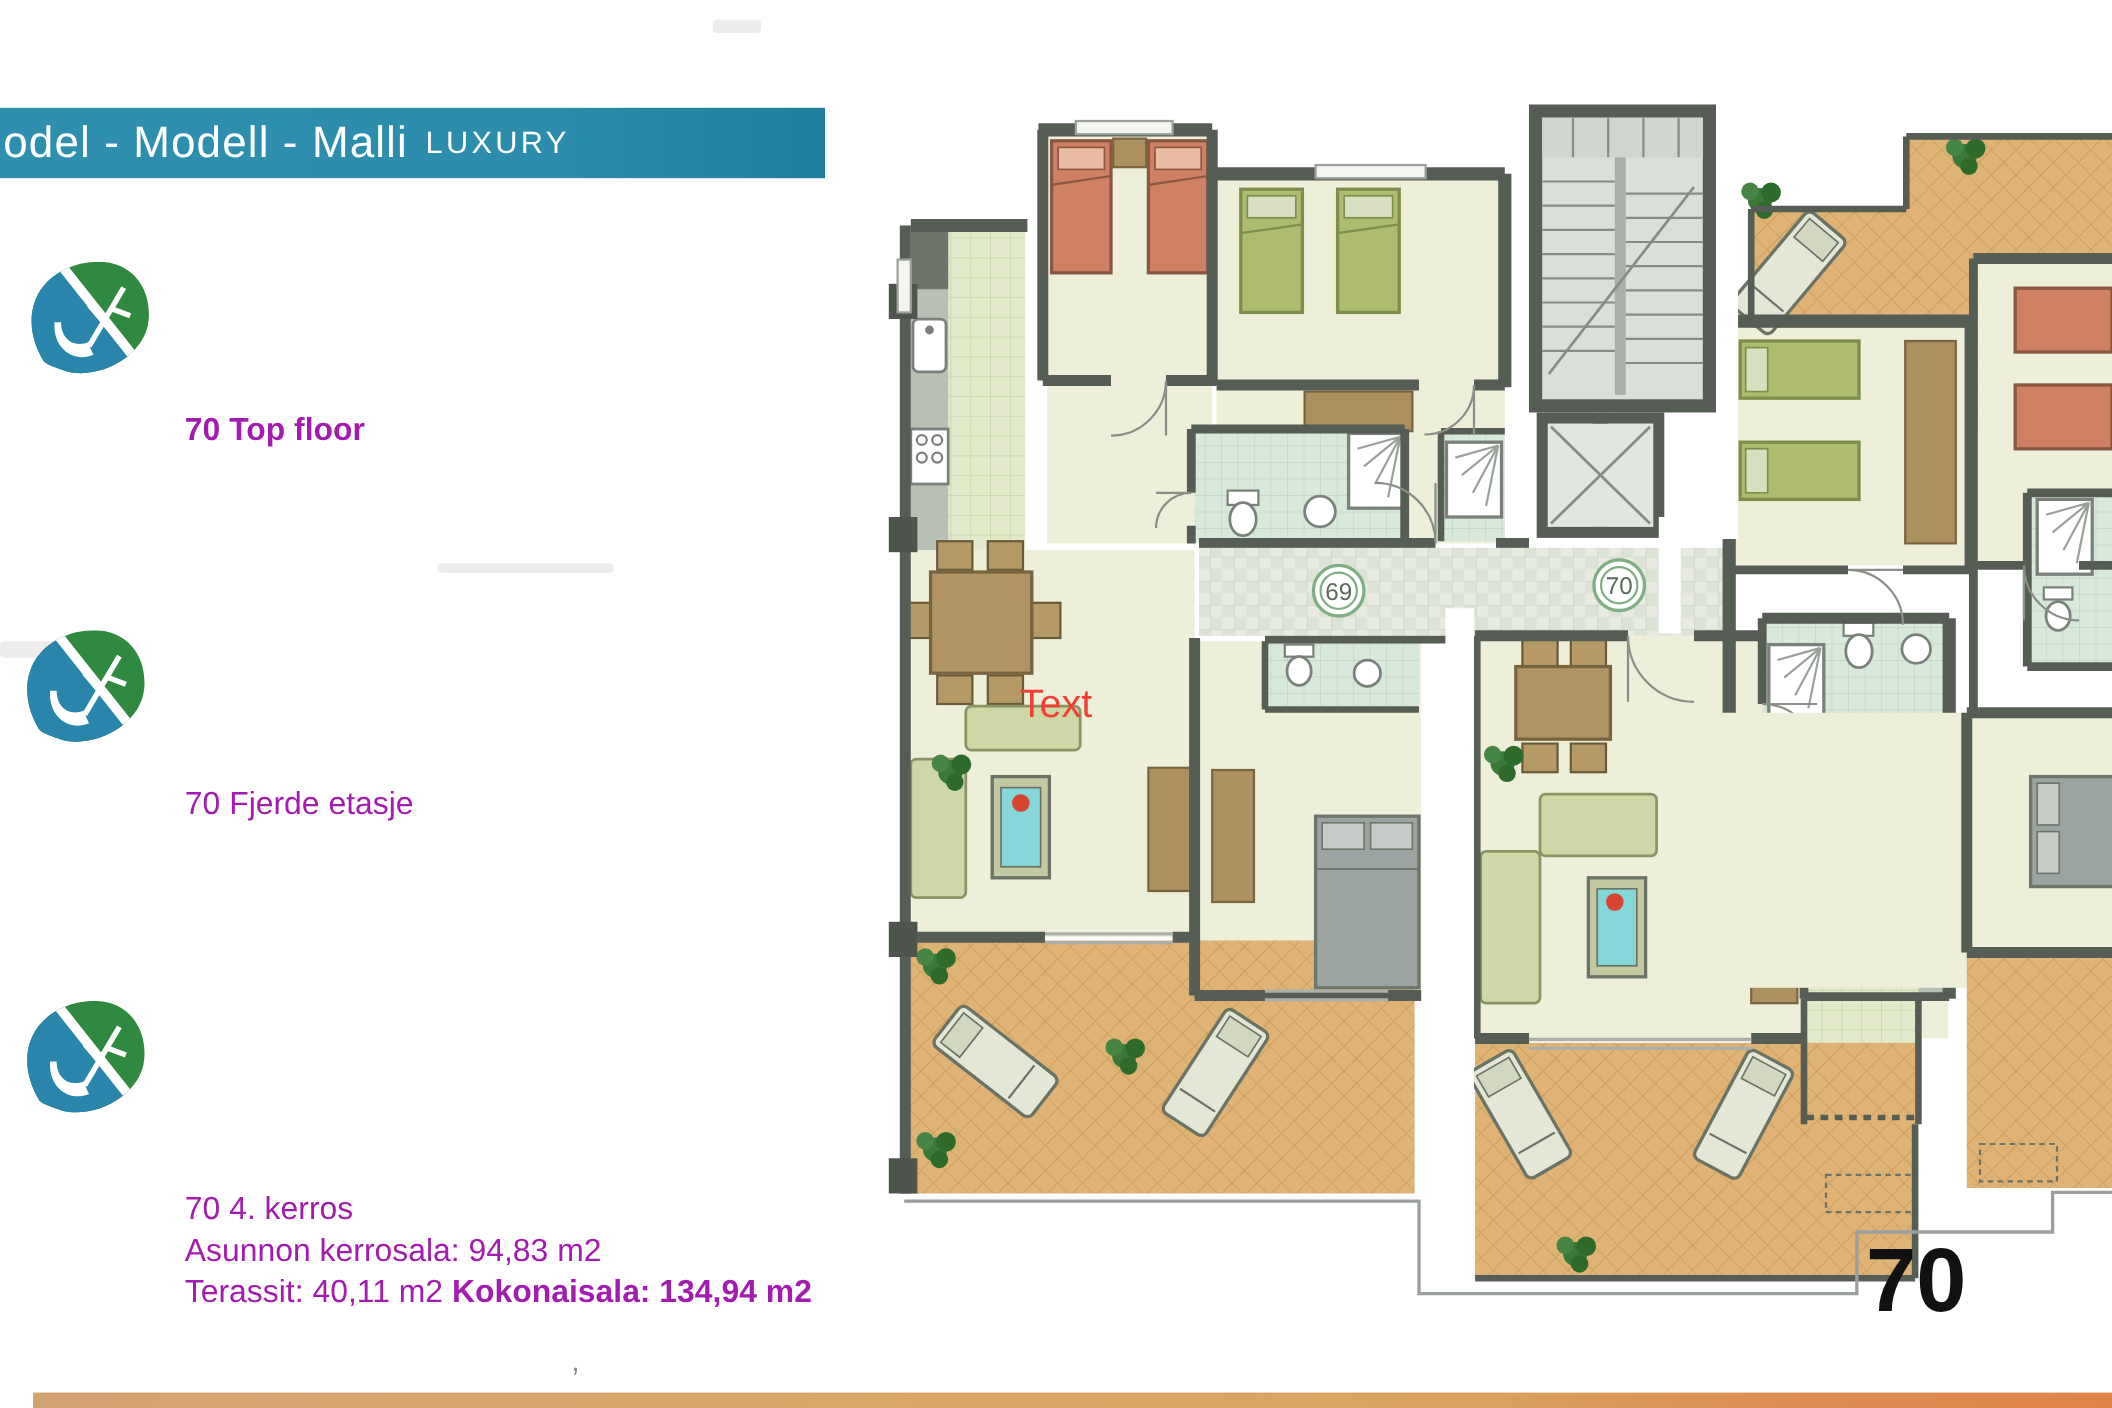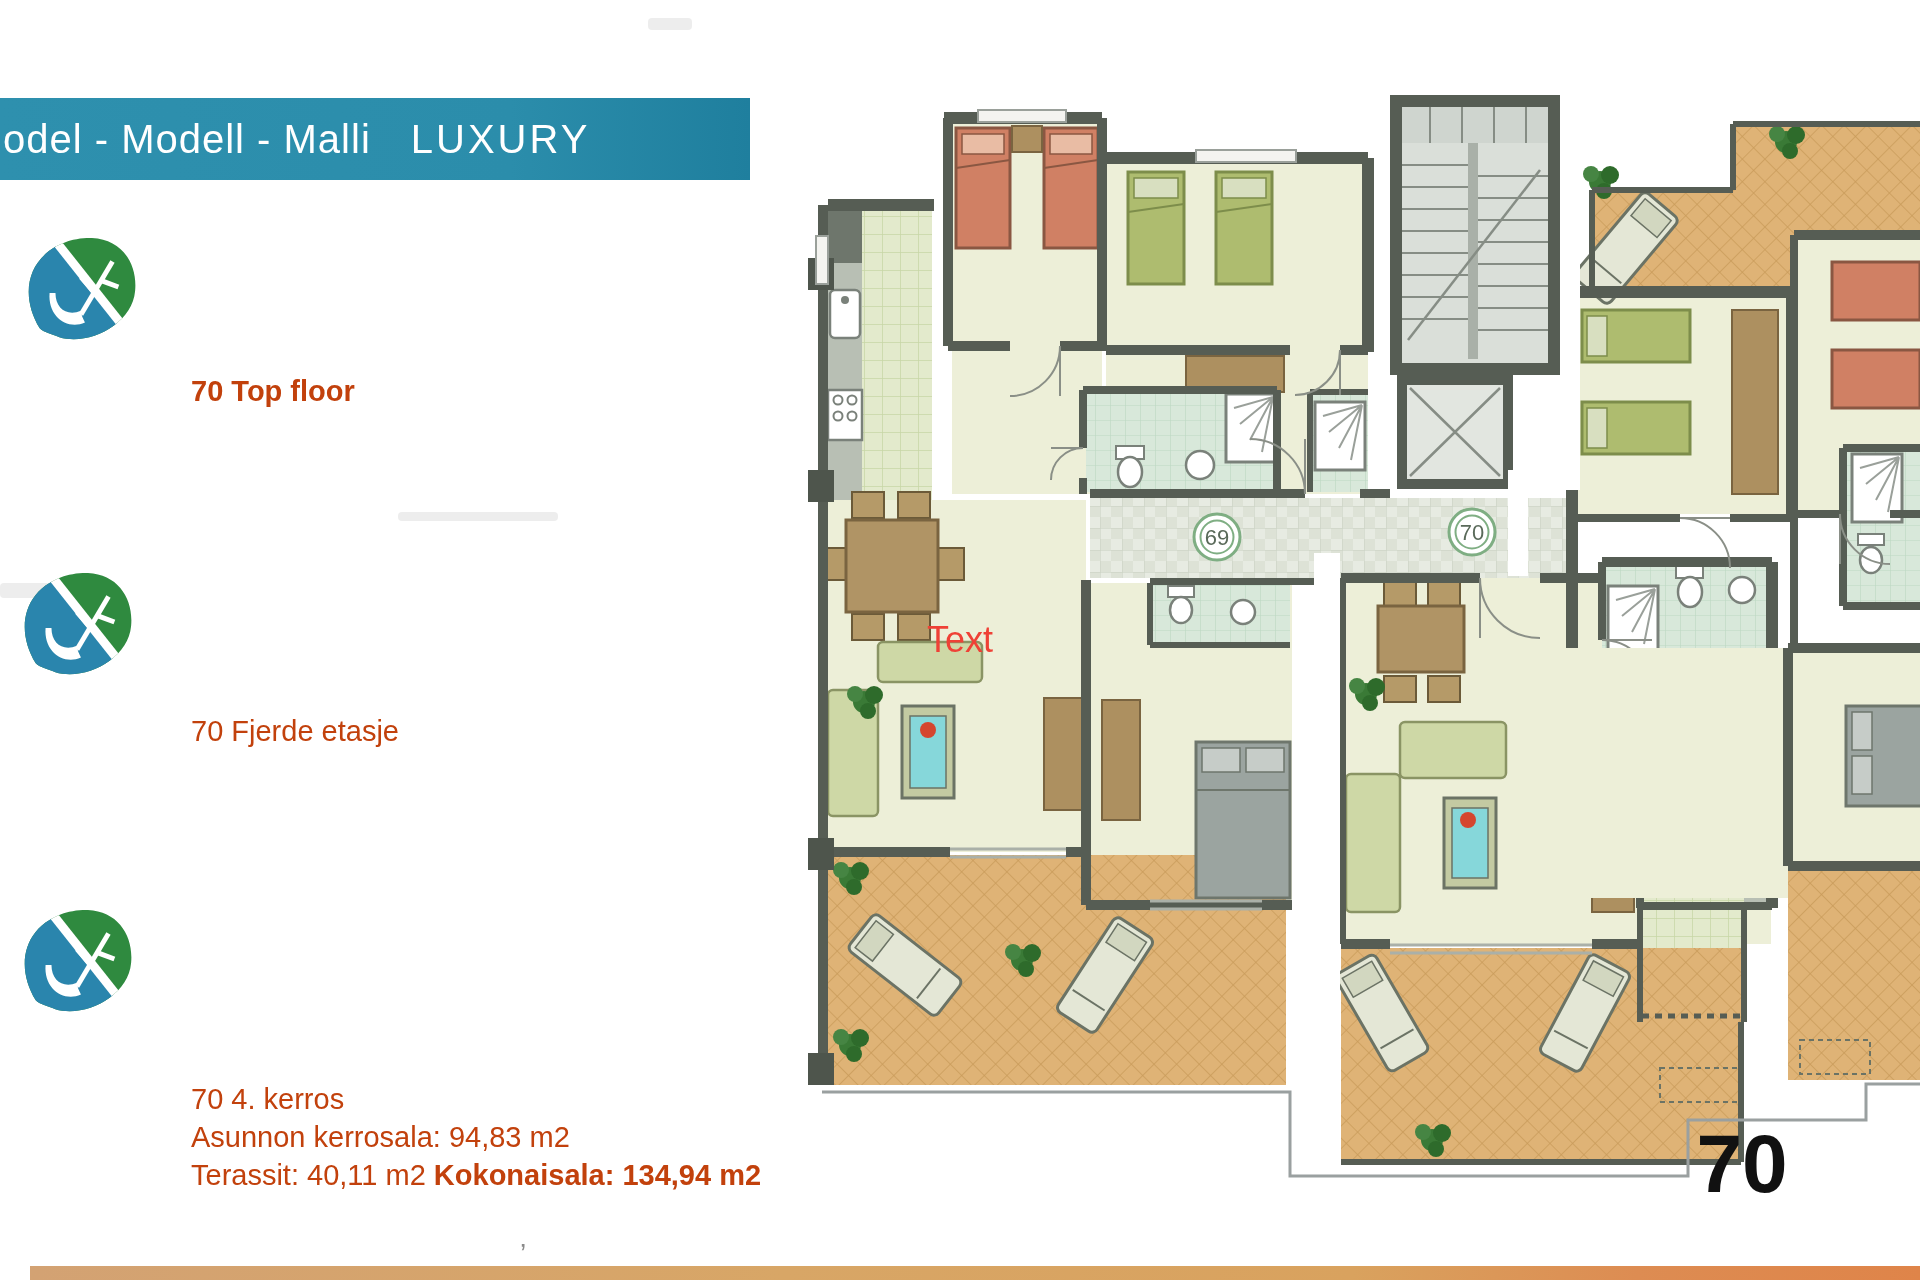--- a/index.html
+++ b/index.html
@@ -1,27 +1,27 @@
 <!DOCTYPE html>
 <html><head>
 <meta charset="utf-8">
 <style>
   html,body{margin:0;padding:0;}
   body{width:1920px;height:1280px;position:relative;background:#ffffff;overflow:hidden;
        font-family:"Liberation Sans", sans-serif;}
-  .banner{position:absolute;left:0;top:98px;width:750px;height:82px;
+  .banner{position:absolute;left:0;top:98px;width:750px;height:64px;
           background:linear-gradient(90deg,#2e90ae 0%,#2b8dab 68%,#1f7f9e 100%);
           color:#fff;display:flex;align-items:center;padding-left:3px;box-sizing:border-box;}
   .banner .brand{font-size:40px;letter-spacing:1px;}
-  .banner .lux{font-size:40px;letter-spacing:3px;margin-left:40px;}
+  .banner .lux{font-size:28px;letter-spacing:3px;margin-left:16px;}
   .leaf{position:absolute;width:130px;height:118px;}
   #leaf1{left:18px;top:232px;}
   #leaf2{left:14px;top:567px;}
   #leaf3{left:14px;top:904px;}
-  .info{position:absolute;left:191px;color:#c2410c;font-size:29px;line-height:38px;white-space:nowrap;}
+  .info{position:absolute;left:168px;color:#a21caf;font-size:29px;line-height:38px;white-space:nowrap;}
   #info1{top:372px;}
   #info2{top:712px;}
   #info3{top:1080px;}
   .info .hd-bold{font-weight:700;}
   .info .b{font-weight:700;}
   #plan{position:absolute;left:800px;top:85px;}
   .smudge{position:absolute;background:#ededed;border-radius:4px;}
   .stray{position:absolute;left:520px;top:1238px;font-size:28px;color:#8a8a8a;}
   .footer-strip{position:absolute;left:30px;top:1266px;width:1890px;height:14px;
           background:linear-gradient(90deg,#d3a273 0%,#d8a666 40%,#d9a25e 70%,#dd8c52 85%,#df8449 100%);}

